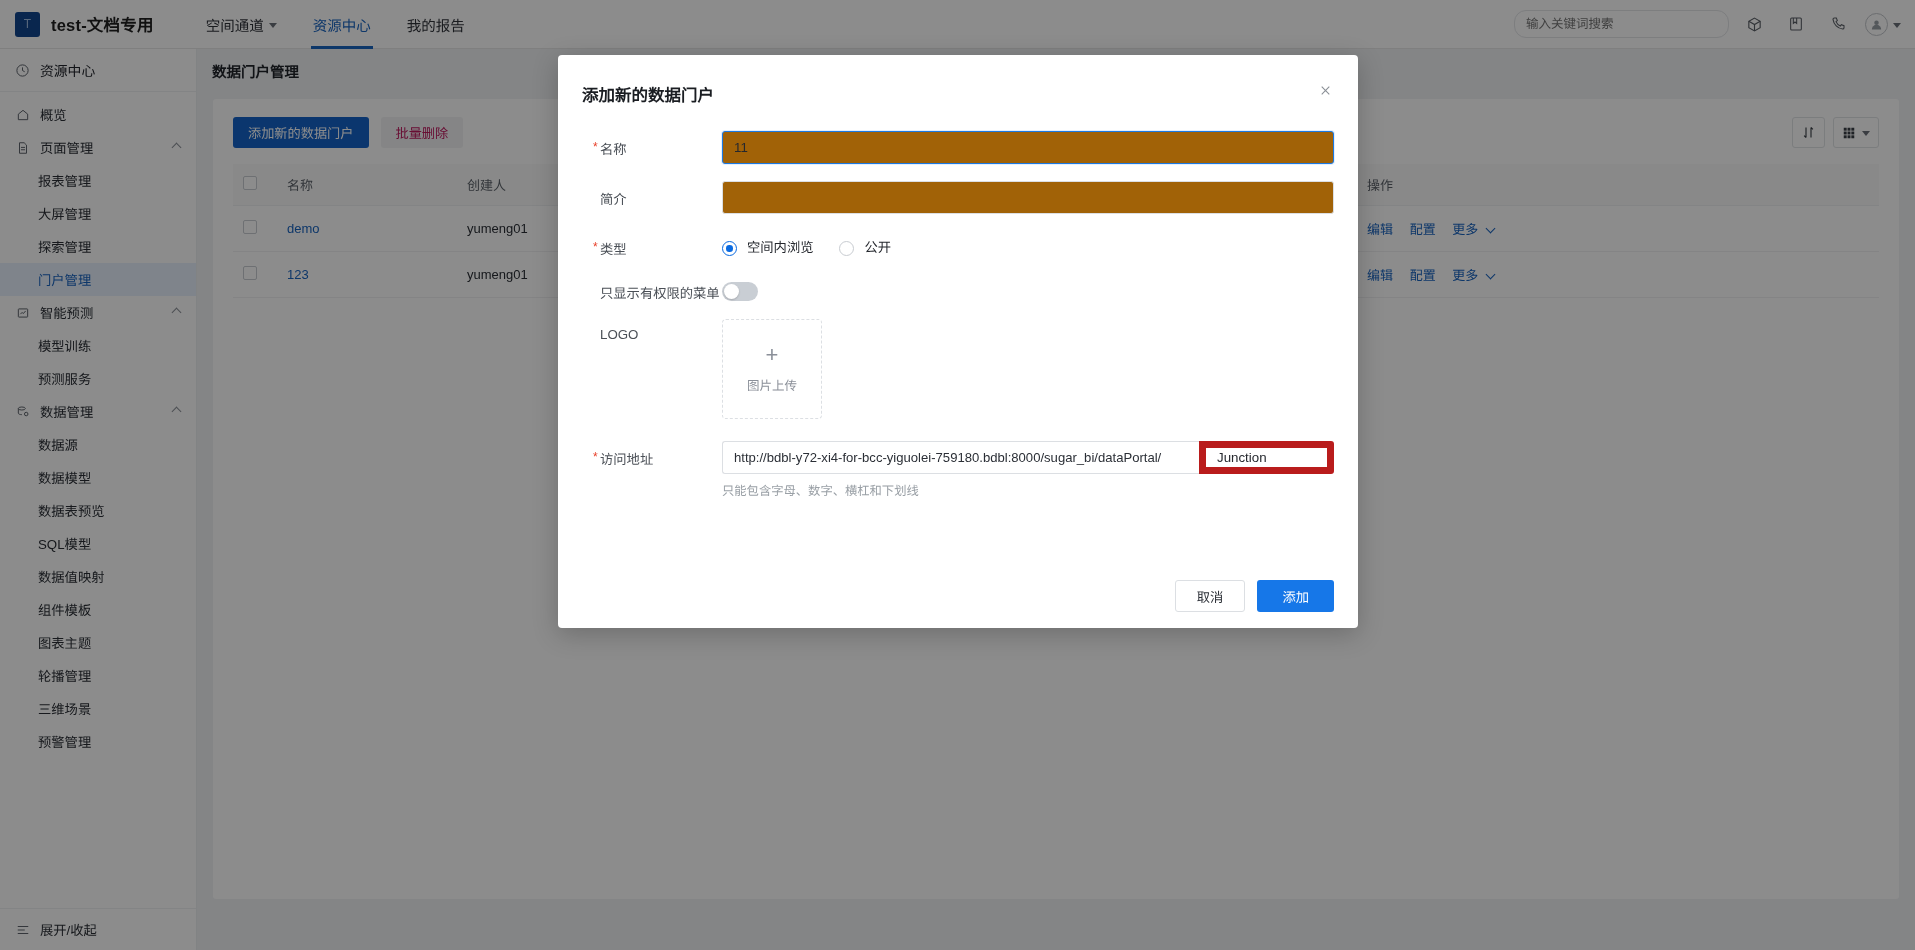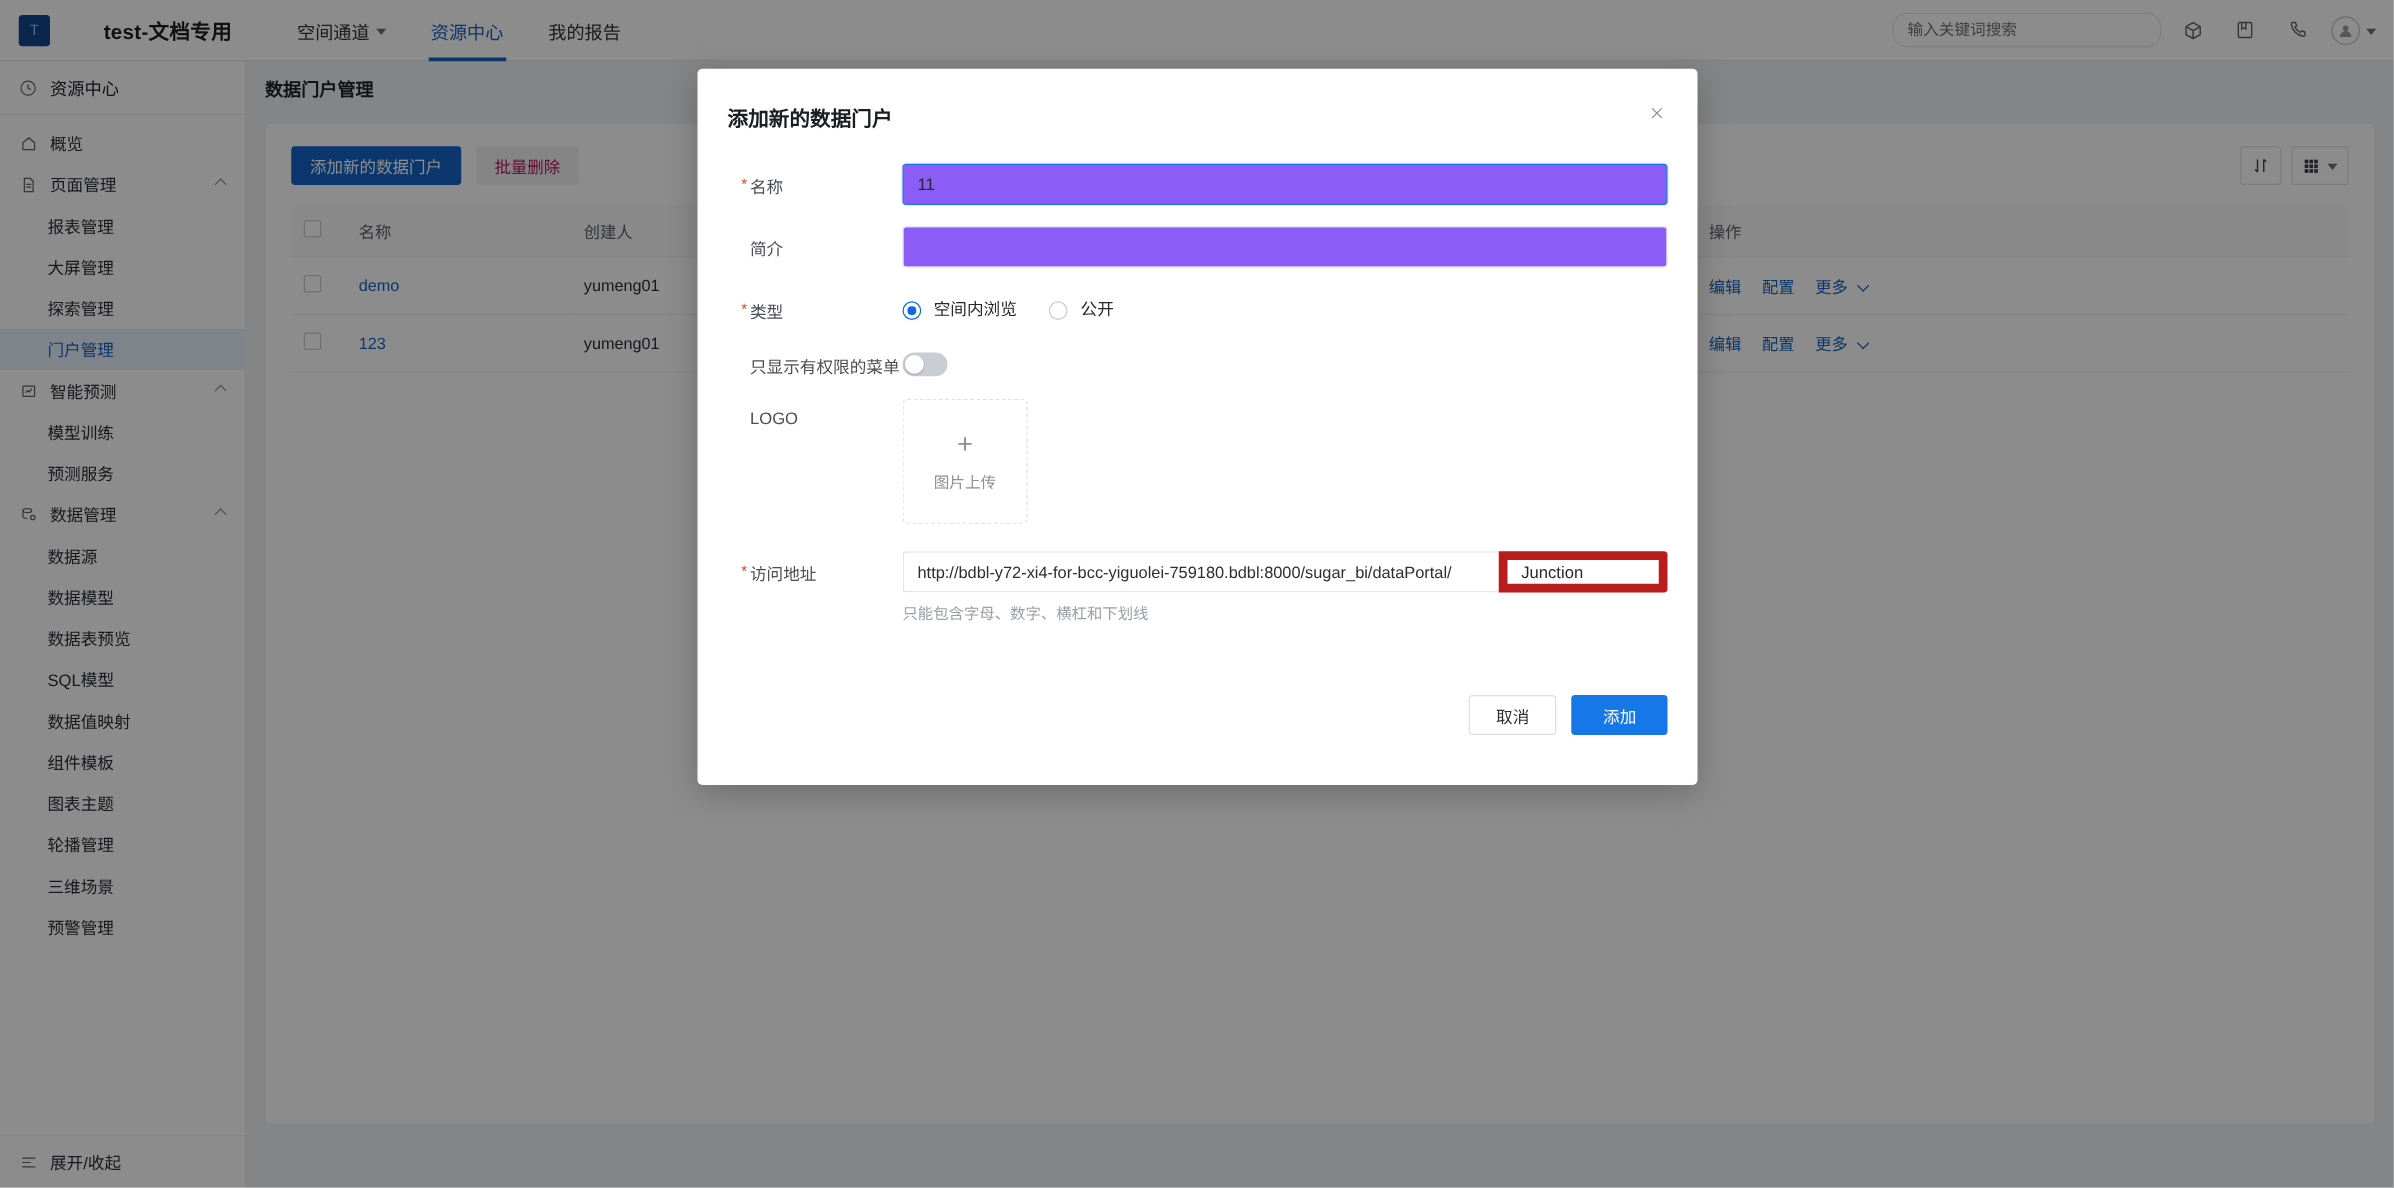--- a/index.html
+++ b/index.html
@@ -39,21 +39,20 @@
   .brand-logo {
     width: 25px; height: 25px; border-radius: 3px;
     background: #12468f;
     color: #9fbde4;
     font-size: 12px;
     display: flex; align-items: center; justify-content: center;
   }
   .brand-title {
     font-size: 16.5px; color: #1f1f1f; font-weight: 600;
     letter-spacing: .2px;
-    margin-left: 32px;
   }
   .top-nav {
     display: flex; align-items: center; height: 49px;
     margin-left: 34px; gap: 0px;
   }
   .top-nav-item {
     height: 49px; display: flex; align-items: center; gap: 5px;
     padding: 0 18px; font-size: 14.5px; color: #30333a;
     cursor: pointer; position: relative; justify-content: center;
   }
@@ -228,21 +227,21 @@
   }
   .flabel.req::before {
     content: "*"; color: #e8402a; position: absolute;
     left: 11px; top: 9px; font-size: 12px;
   }
   .fctl { flex: 1; }
   .inp {
     width: 100%; height: 33px;
     border: 1px solid #dcdfe3; border-radius: 3px;
     font-size: 13.3px; color: #25282e;
-    padding: 0 11px; outline: none; background: #8b5cf6;
+    padding: 0 11px; outline: none; background: #a16207;
     font-family: inherit;
   }
   .inp.focused { border-color: #1c79e3; box-shadow: 0 0 0 1px rgba(28,121,227,.12); }
 
   .radio-row { display: flex; align-items: flex-end; gap: 10px; padding-top: 6px; }
   .radio {
     width: 15px; height: 15px; border-radius: 50%;
     border: 1px solid #c8ccd1; background: #fff;
     display: inline-flex; align-items: center; justify-content: center;
     cursor: pointer; flex: none;
@@ -286,21 +285,21 @@
   }
   .url-suffix {
     width: 135px; height: 33px; flex: none;
     border: 7px solid #b91c1c; border-radius: 0 3px 3px 0;
     font-size: 13.3px; color: #25282e; padding: 0 11px;
     outline: none; background: #fff; font-family: inherit;
   }
   .hint { font-size: 12.3px; color: #9aa0a6; margin-top: 7px; }
 
   .modal-foot {
-    position: absolute; right: 24px; bottom: 40px;
+    position: absolute; right: 24px; bottom: 16px;
     display: flex; gap: 12px;
   }
   .btn-cancel {
     height: 32px; padding: 0 21px; border-radius: 3px;
     background: #fff; border: 1px solid #dcdfe3; color: #2b2f36;
     font-size: 13.3px; cursor: pointer; font-family: inherit;
   }
   .btn-add {
     height: 32px; padding: 0 25px; border-radius: 3px;
     background: #1677e8; border: none; color: #fff;

